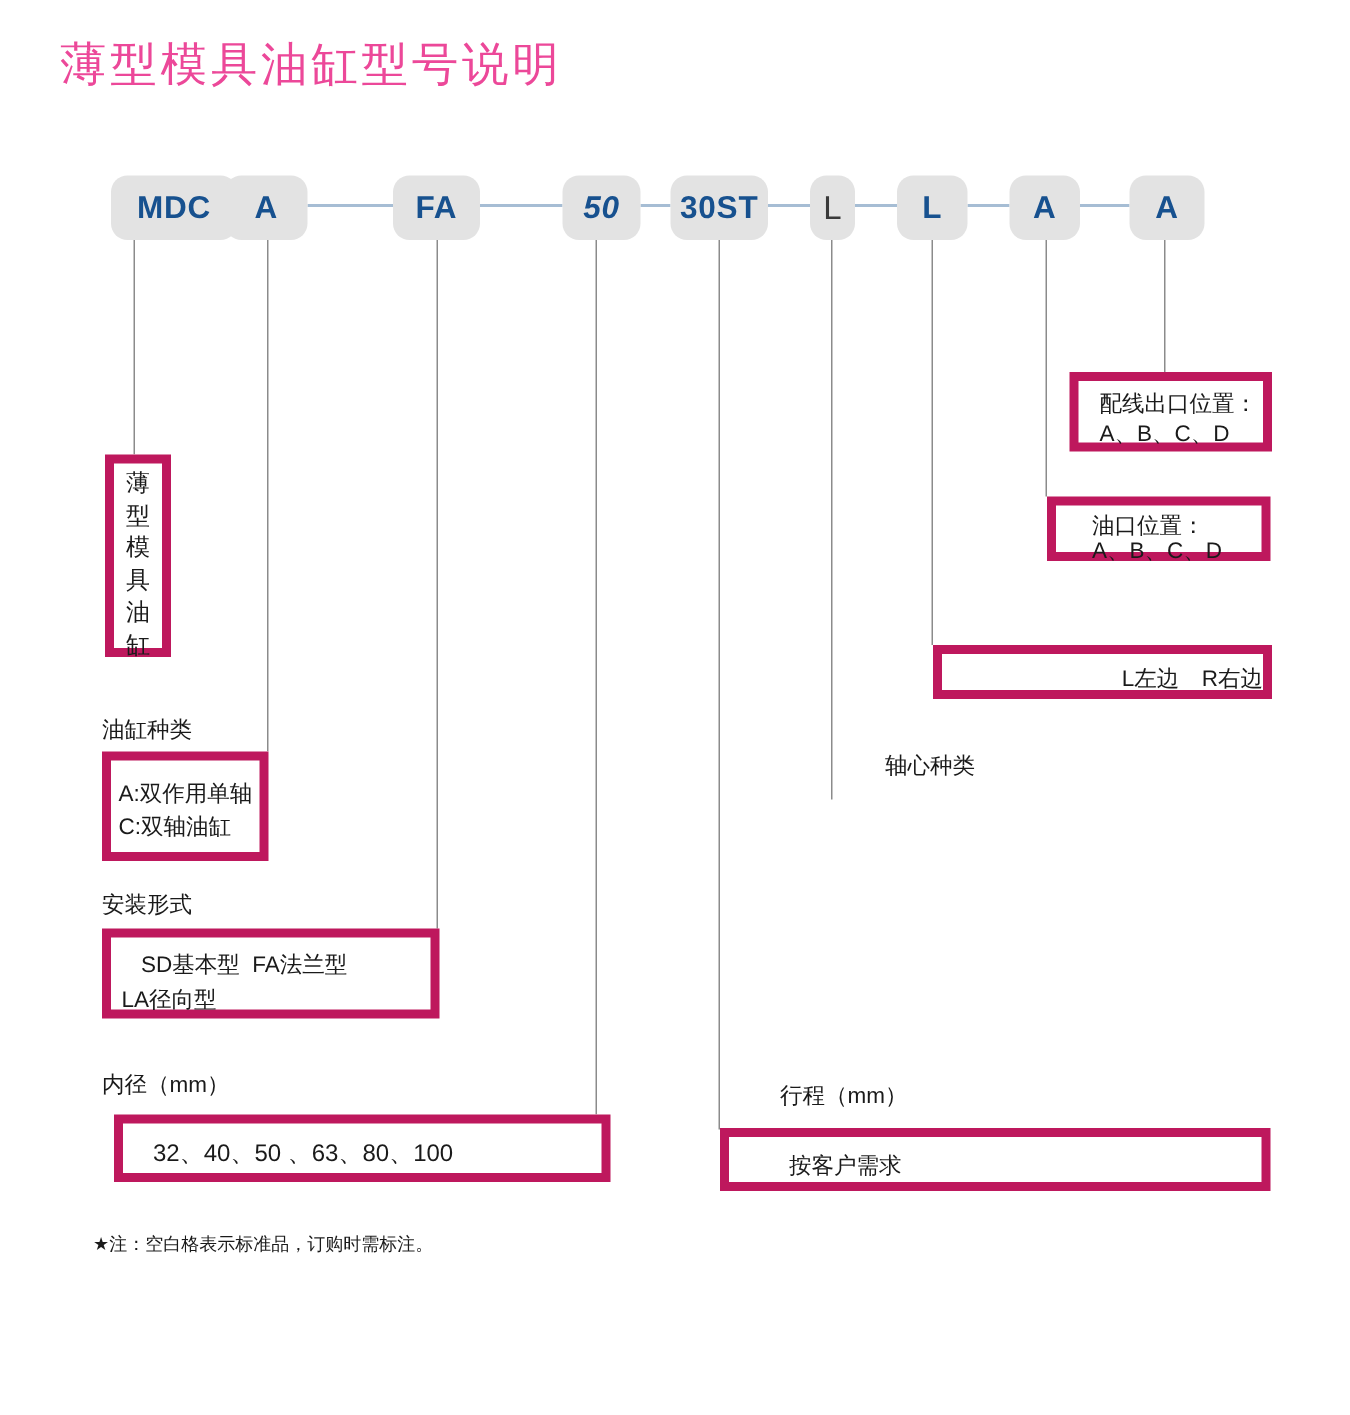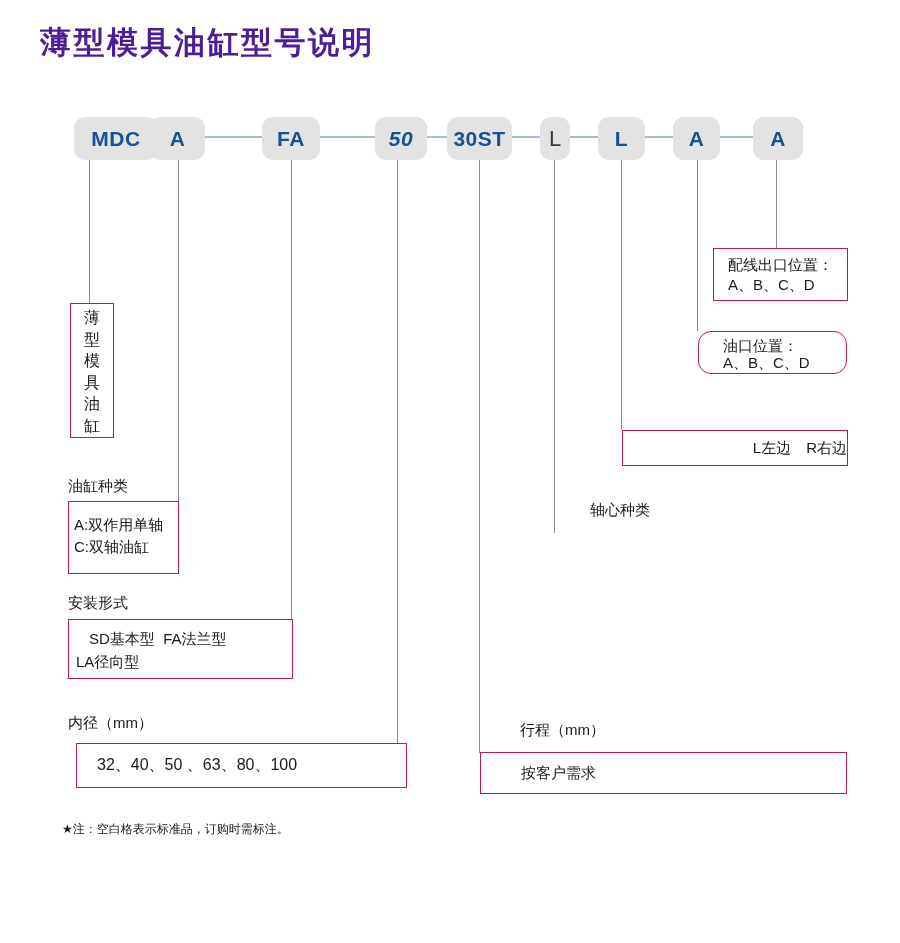--- a/index.html
+++ b/index.html
@@ -1,57 +1,57 @@
 <!DOCTYPE html>
 <html><head>
 <meta charset="utf-8">
 <style>
   html,body{margin:0;padding:0;background:#fff;}
   .stage{
     position:relative;width:900px;height:943px;background:#ffffff;overflow:hidden;
     font-family:"Liberation Sans","DejaVu Sans",sans-serif;color:#1a1a1a;
   }
   .title{
-    position:absolute;left:40px;top:22px;font-size:31px;font-weight:700;
-    color:#4c1d95;letter-spacing:2.5px;white-space:nowrap;
+    position:absolute;left:40px;top:22px;font-size:31px;font-weight:400;
+    color:#ec4899;letter-spacing:2.5px;white-space:nowrap;
   }
   
   .seg{
     position:absolute;top:117px;height:43px;background:#e3e3e3;border-radius:11px;
     display:flex;align-items:center;justify-content:center;
     font-weight:bold;font-size:21px;color:#17518f;letter-spacing:.5px;
   }
   .seg.dark{color:#3a3a3a;font-weight:400;font-size:22px;letter-spacing:0;}
   
   .hline{position:absolute;top:136px;height:2px;background:#a6bdd4;}
   .vline{position:absolute;width:1px;background:#8b8b8b;}
   
   .obox{
-    position:absolute;box-sizing:border-box;border:1px solid #be185d;background:#fff;
+    position:absolute;box-sizing:border-box;border:6px solid #be185d;background:#fff;
     font-size:15px;line-height:22px;color:#1a1a1a;
   }
   .obox p{margin:0;white-space:pre;}
   .slabel{position:absolute;font-size:15px;color:#1a1a1a;white-space:nowrap;}
   
   .box-product{left:70px;top:303px;width:44px;height:135px;text-align:center;padding-top:3px;}
   .box-product span{display:block;font-size:16px;line-height:21.5px;}
   .box-cylinder{left:68px;top:501px;width:111px;height:73px;padding:12px 0 0 5px;}
   .box-mounting{left:68px;top:619px;width:225px;height:60px;padding-top:7px;line-height:23px;}
   .box-mounting p.l1{padding-left:20px;}
   .box-mounting p.l2{padding-left:7px;}
   .box-bore{left:76px;top:743px;width:331px;height:45px;font-size:16px;}
   .box-bore p{line-height:42px;padding-left:20px;}
   .box-stroke{left:480px;top:752px;width:367px;height:42px;}
   .box-stroke p{line-height:39px;padding-left:40px;}
   .box-shaft{left:555px;top:533px;width:291px;height:156px;padding-top:7px;}
   .box-shaft p.main{padding-left:10px;}
   .box-shaft p.sub{padding-left:46px;}
   .box-ebox{left:622px;top:430px;width:226px;height:36px;text-align:right;}
   .box-ebox p{line-height:33px;padding-left:24px;}
-  .box-port{left:698px;top:331px;width:149px;height:43px;padding-top:5px;line-height:17px;border-radius:13px;}
+  .box-port{left:698px;top:331px;width:149px;height:43px;padding-top:5px;line-height:17px;}
   .box-port p{padding-left:24px;}
   .box-wiring{left:713px;top:248px;width:135px;height:53px;padding-top:6px;line-height:20px;}
   .box-wiring p{padding-left:14px;}
   .footnote{position:absolute;left:62px;top:821px;font-size:12px;color:#1a1a1a;white-space:nowrap;}
 </style>
 </head>
 <body>
 
 <div class="stage">
 

